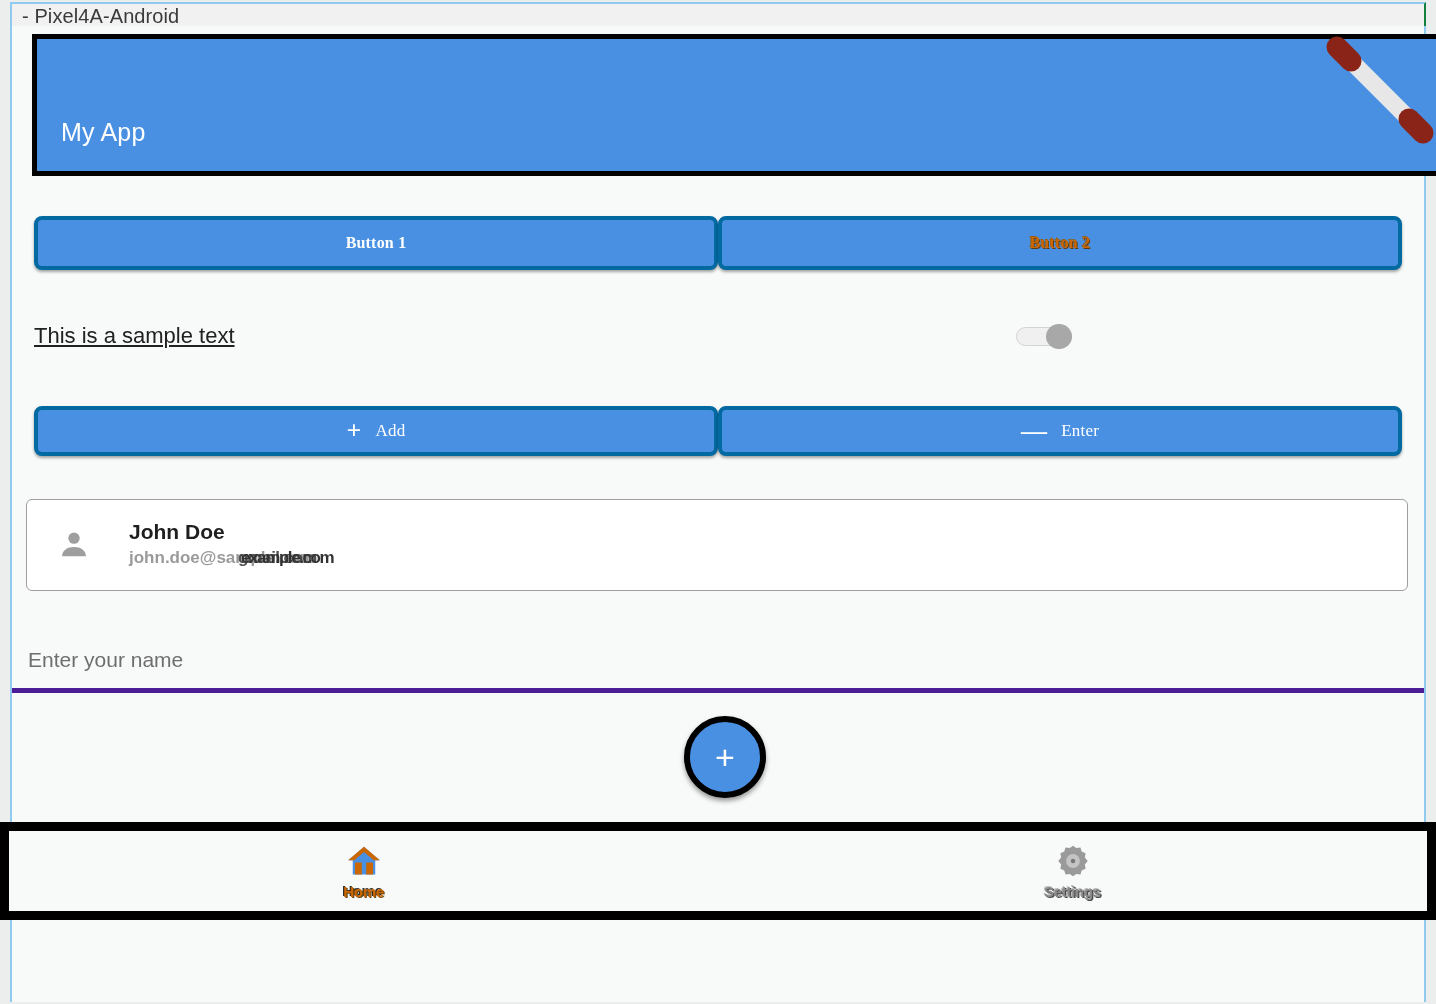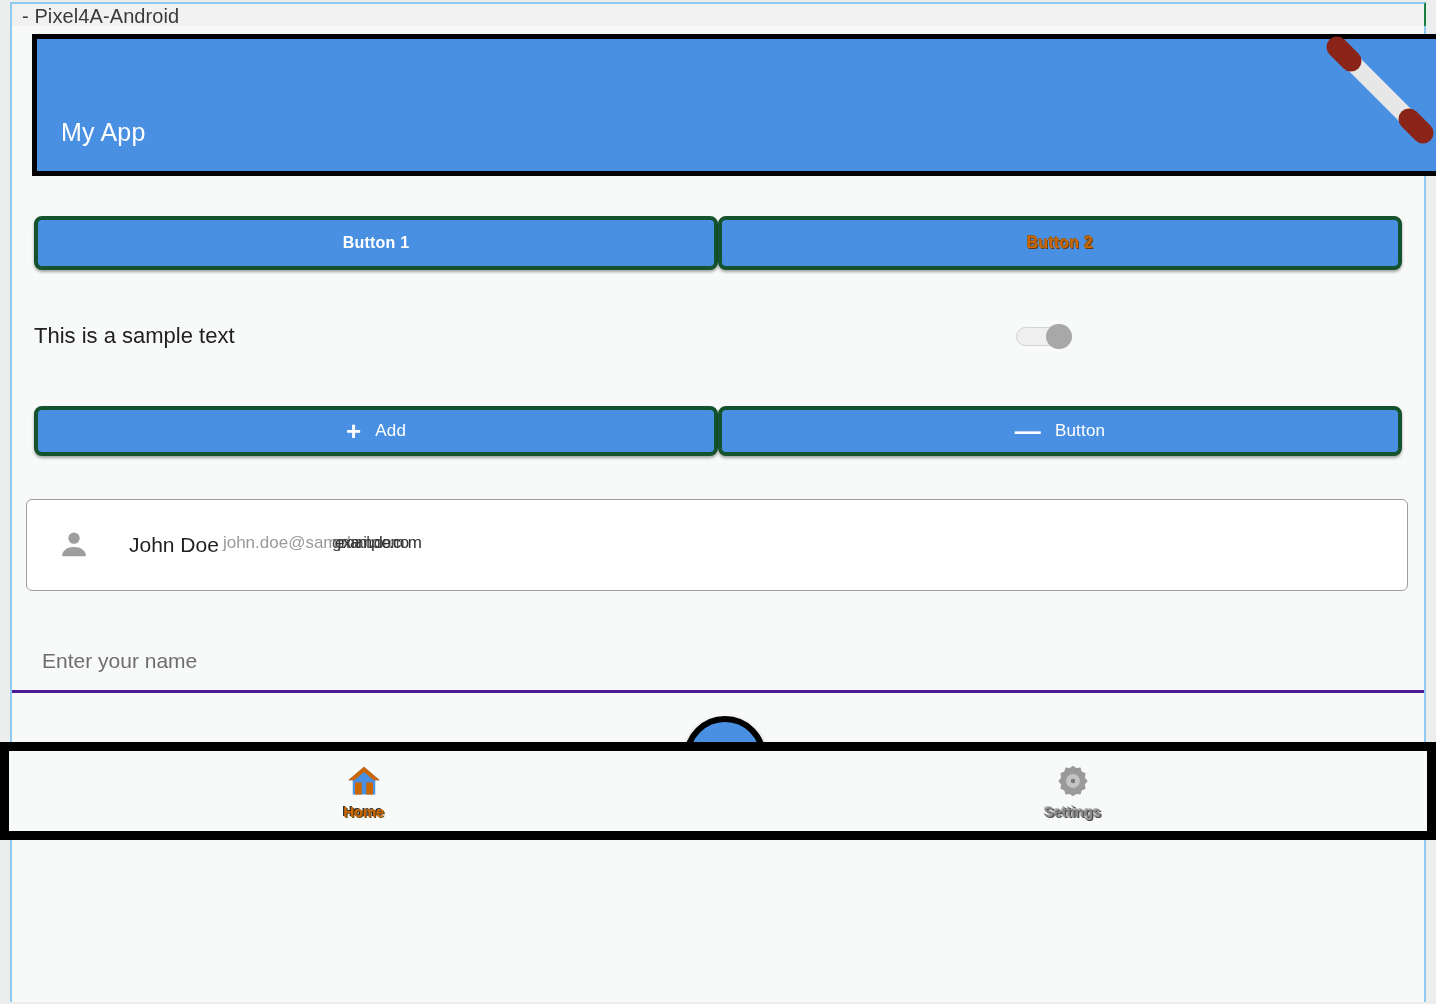--- a/index.html
+++ b/index.html
@@ -80,45 +80,47 @@
   
   .row {
     position: absolute;
     left: 0; width: 1412px;
     display: flex;
   }
 
   
   .btn {
     background: #4a90e2;
-    border: 4px solid #14532d;
+    border: 4px solid #0369a1;
     border-radius: 8px;
     color: #ffffff;
     font-size: 16px;
     font-weight: bold;
     display: flex;
     align-items: center;
     justify-content: center;
     gap: 14px;
     cursor: pointer;
     letter-spacing: 0.2px;
     box-shadow: 0 2px 3px rgba(0,0,0,0.35);
+    font-family: Liberation Serif, serif;
   }
   .btn .glyph { font-size: 26px; font-weight: 700; line-height: 1; }
   .btn.label-overlaid { color: #cc6600; text-shadow: 0.8px 0.6px 0 #5c3b10, -0.8px -0.6px 0 #915e13; text-align: center; }
 
   .row-buttons { top: 190px; height: 54px; padding: 0 22px; justify-content: space-between; }
   .row-buttons .btn { width: 684px; height: 54px; }
 
   
   .row-sample { top: 278px; height: 64px; padding: 0 22px; align-items: center; }
   .sample-text {
     font-size: 22px;
     color: #212121;
     flex: 1;
+    text-decoration: underline;
   }
   .switch {
     position: relative;
     width: 56px; height: 24px;
     margin-right: 330px;
     cursor: pointer;
   }
   .switch .track {
     position: absolute;
     left: 0; top: 3px;
@@ -149,21 +151,21 @@
     border-radius: 6px;
     display: flex;
     align-items: center;
     padding-left: 30px;
   }
   .avatar-icon {
     width: 34px; height: 34px;
     margin-right: 38px;
     flex: none;
   }
-  .card-text { display: flex; flex-direction: row; gap: 4px; }
+  .card-text { display: flex; flex-direction: column; gap: 4px; font-weight: bold; }
   .card-name { font-size: 21px; color: #1f1f1f; }
   .card-email-wrap { position: relative; height: 22px; }
   .card-email {
     font-size: 17px;
     color: #9a9a9a;
     white-space: nowrap;
   }
   .card-email-overlay {
     position: absolute;
     left: 112px; top: 0;
@@ -172,24 +174,24 @@
     white-space: nowrap;
     letter-spacing: -1.4px;
   }
   .card-email-overlay.b { left: 109px; letter-spacing: -0.6px; opacity: 0.85; }
 
   
   .input-field {
     position: absolute;
     left: 0; top: 605px;
     width: 1412px; height: 62px;
-    border-bottom: 3px solid #4c1d95;
-    display: flex;
-    align-items: center;
-    padding-left: 30px;
+    border-bottom: 5px solid #4c1d95;
+    display: flex;
+    align-items: center;
+    padding-left: 16px;
     background: transparent;
   }
   .input-placeholder { font-size: 21px; color: #6e6e6e; }
 
   
   .fab {
     position: absolute;
     left: 672px; top: 690px;
     width: 82px; height: 82px;
     border-radius: 50%;
@@ -200,21 +202,21 @@
     justify-content: center;
     cursor: pointer;
     box-shadow: 0 3px 5px rgba(0,0,0,0.4);
     z-index: 5;
   }
   .fab .glyph { color: #fff; font-size: 34px; line-height: 1; font-weight: 400; }
 
   
   .bottomnav {
     position: absolute;
-    left: -12px; top: 716px;
+    left: -12px; top: 796px;
     width: 1436px; height: 98px;
     background: #f8f9f9;
     border: 9px solid #000;
     display: flex;
     z-index: 6;
   }
   .navitem {
     flex: 1;
     display: flex;
     flex-direction: column;
@@ -278,21 +280,21 @@
       </div>
     </div>
 
     <div class="row row-addremove">
       <div class="btn">
         <span class="glyph">+</span>
         <span>Add</span>
       </div>
       <div class="btn">
         <span class="glyph">—</span>
-        <span>Button</span>
+        <span>Enter</span>
       </div>
     </div>
 
     <div class="card">
       <svg class="avatar-icon" viewBox="0 0 24 24">
         <circle cx="12" cy="7.2" r="4" fill="#9e9e9e"></circle>
         <path d="M3.6 20c0-4.3 3.8-6.6 8.4-6.6s8.4 2.3 8.4 6.6z" fill="#9e9e9e"></path>
       </svg>
       <div class="card-text">
         <span class="card-name">John Doe</span>

